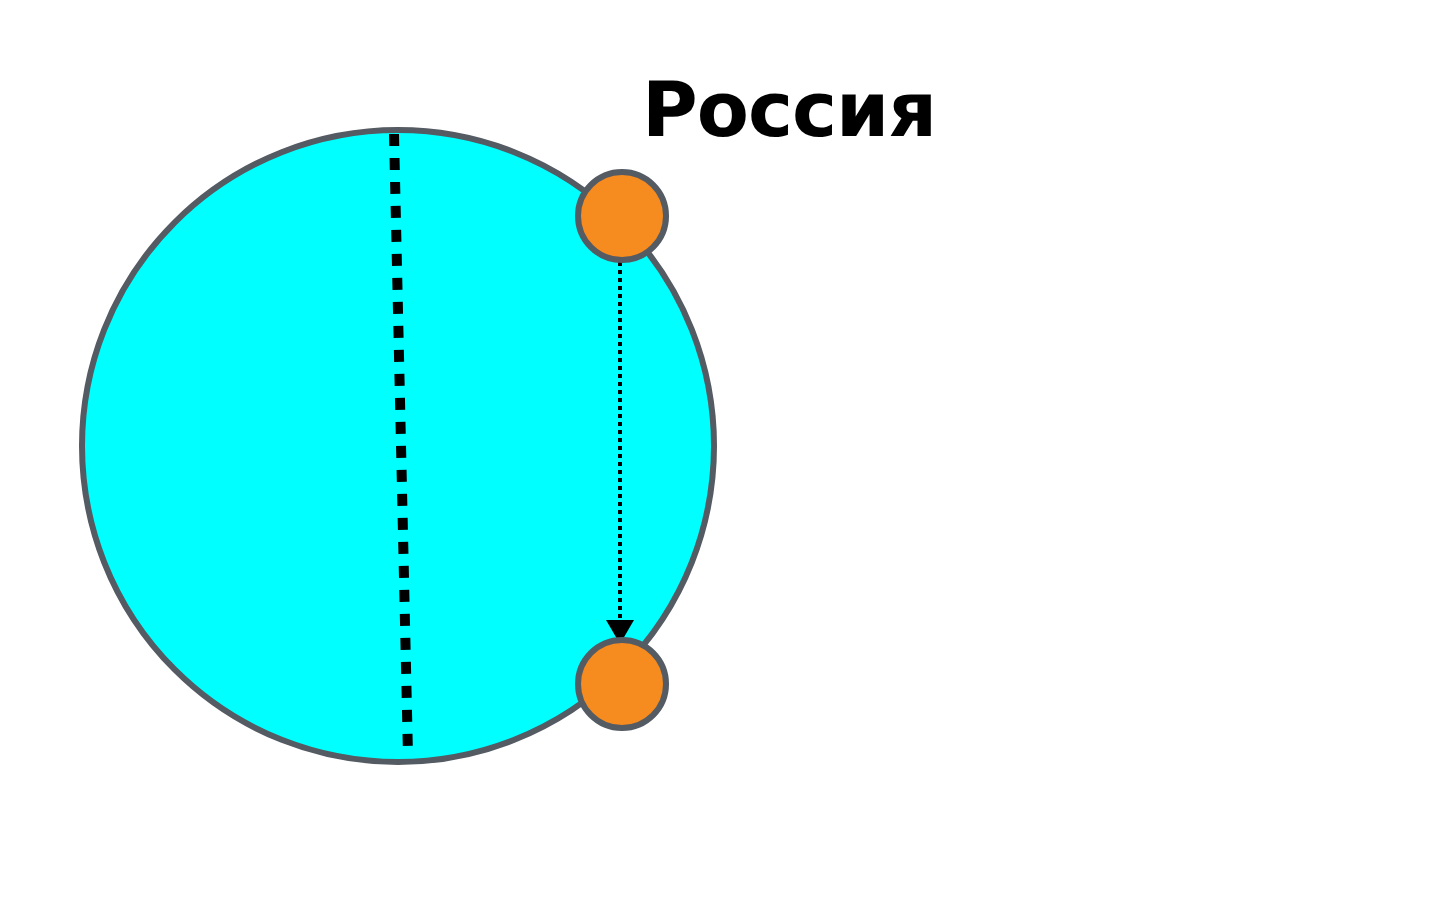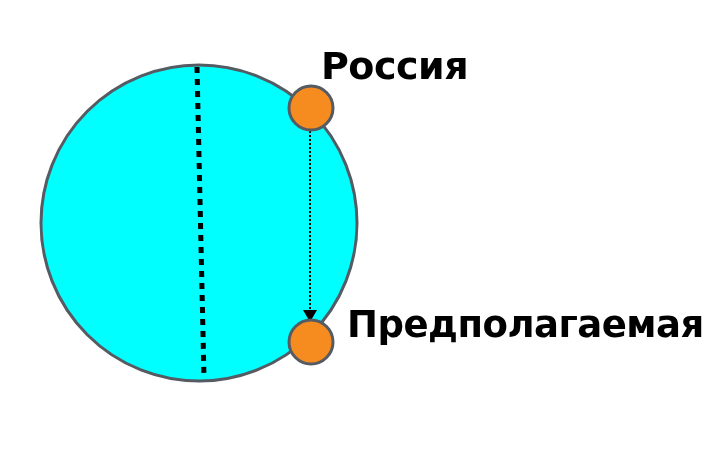--- a/index.html
+++ b/index.html
@@ -6,31 +6,30 @@
   body { width: 725px; height: 462px; position: relative; overflow: hidden; }
   svg { position: absolute; left: 0; top: 0; }
   .label {
     position: absolute;
     font-family: "DejaVu Sans", "Liberation Sans", sans-serif;
     font-weight: bold;
     color: #000000;
     white-space: nowrap;
     letter-spacing: -0.5px;
   }
-  #label-top { left: 321px; top: 44px; font-size: 38px; line-height: 44px; }
+  #label-top { left: 321px; top: 33px; font-size: 38px; line-height: 44px; }
   #label-bottom { left: 347px; top: 308px; font-size: 37px; line-height: 34px; }
 </style>
 </head>
 <body>
 
 <svg width="725" height="462" viewBox="0 0 725 462">
   <circle cx="199" cy="223" r="158" fill="#00FFFF" stroke="#555B63" stroke-width="3"></circle>
   <line x1="197" y1="67" x2="204" y2="378" stroke="#000" stroke-width="5" stroke-dasharray="6,6"></line>
   <line x1="310" y1="131" x2="310" y2="312" stroke="#000" stroke-width="2" stroke-dasharray="2,2"></line>
   <polygon points="303,310 317,310 310,322" fill="#000"></polygon>
   <circle cx="311" cy="108" r="22" fill="#F68B1F" stroke="#555B63" stroke-width="3"></circle>
   <circle cx="311" cy="342" r="22" fill="#F68B1F" stroke="#555B63" stroke-width="3"></circle>
 </svg>
 
 <div id="label-top" class="label">Россия</div>
 <div id="label-bottom" class="label">
-  <div>Предполагаемая</div>
 </div>
 
 </body></html>

